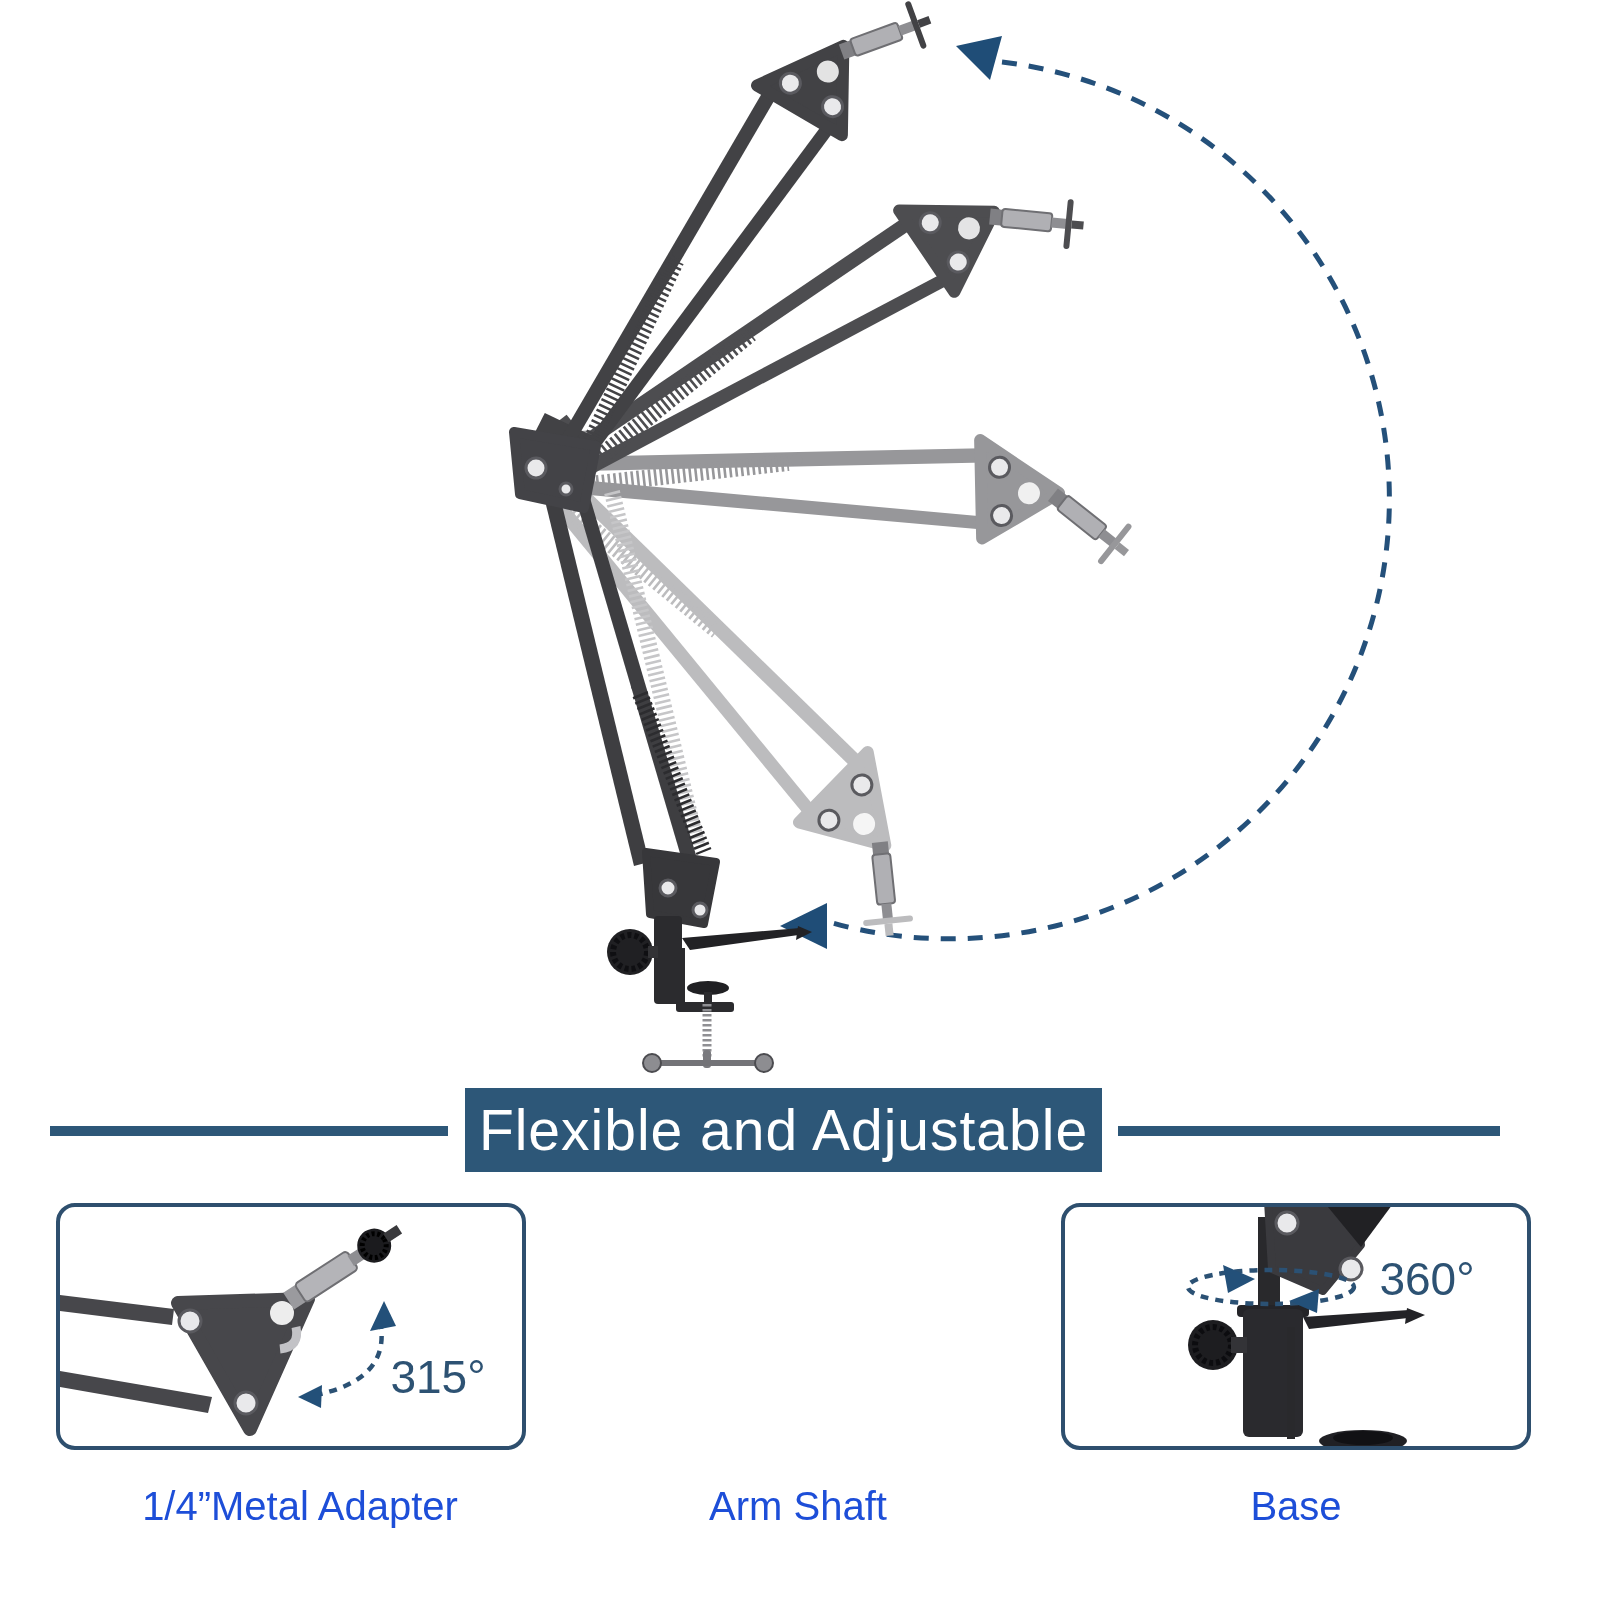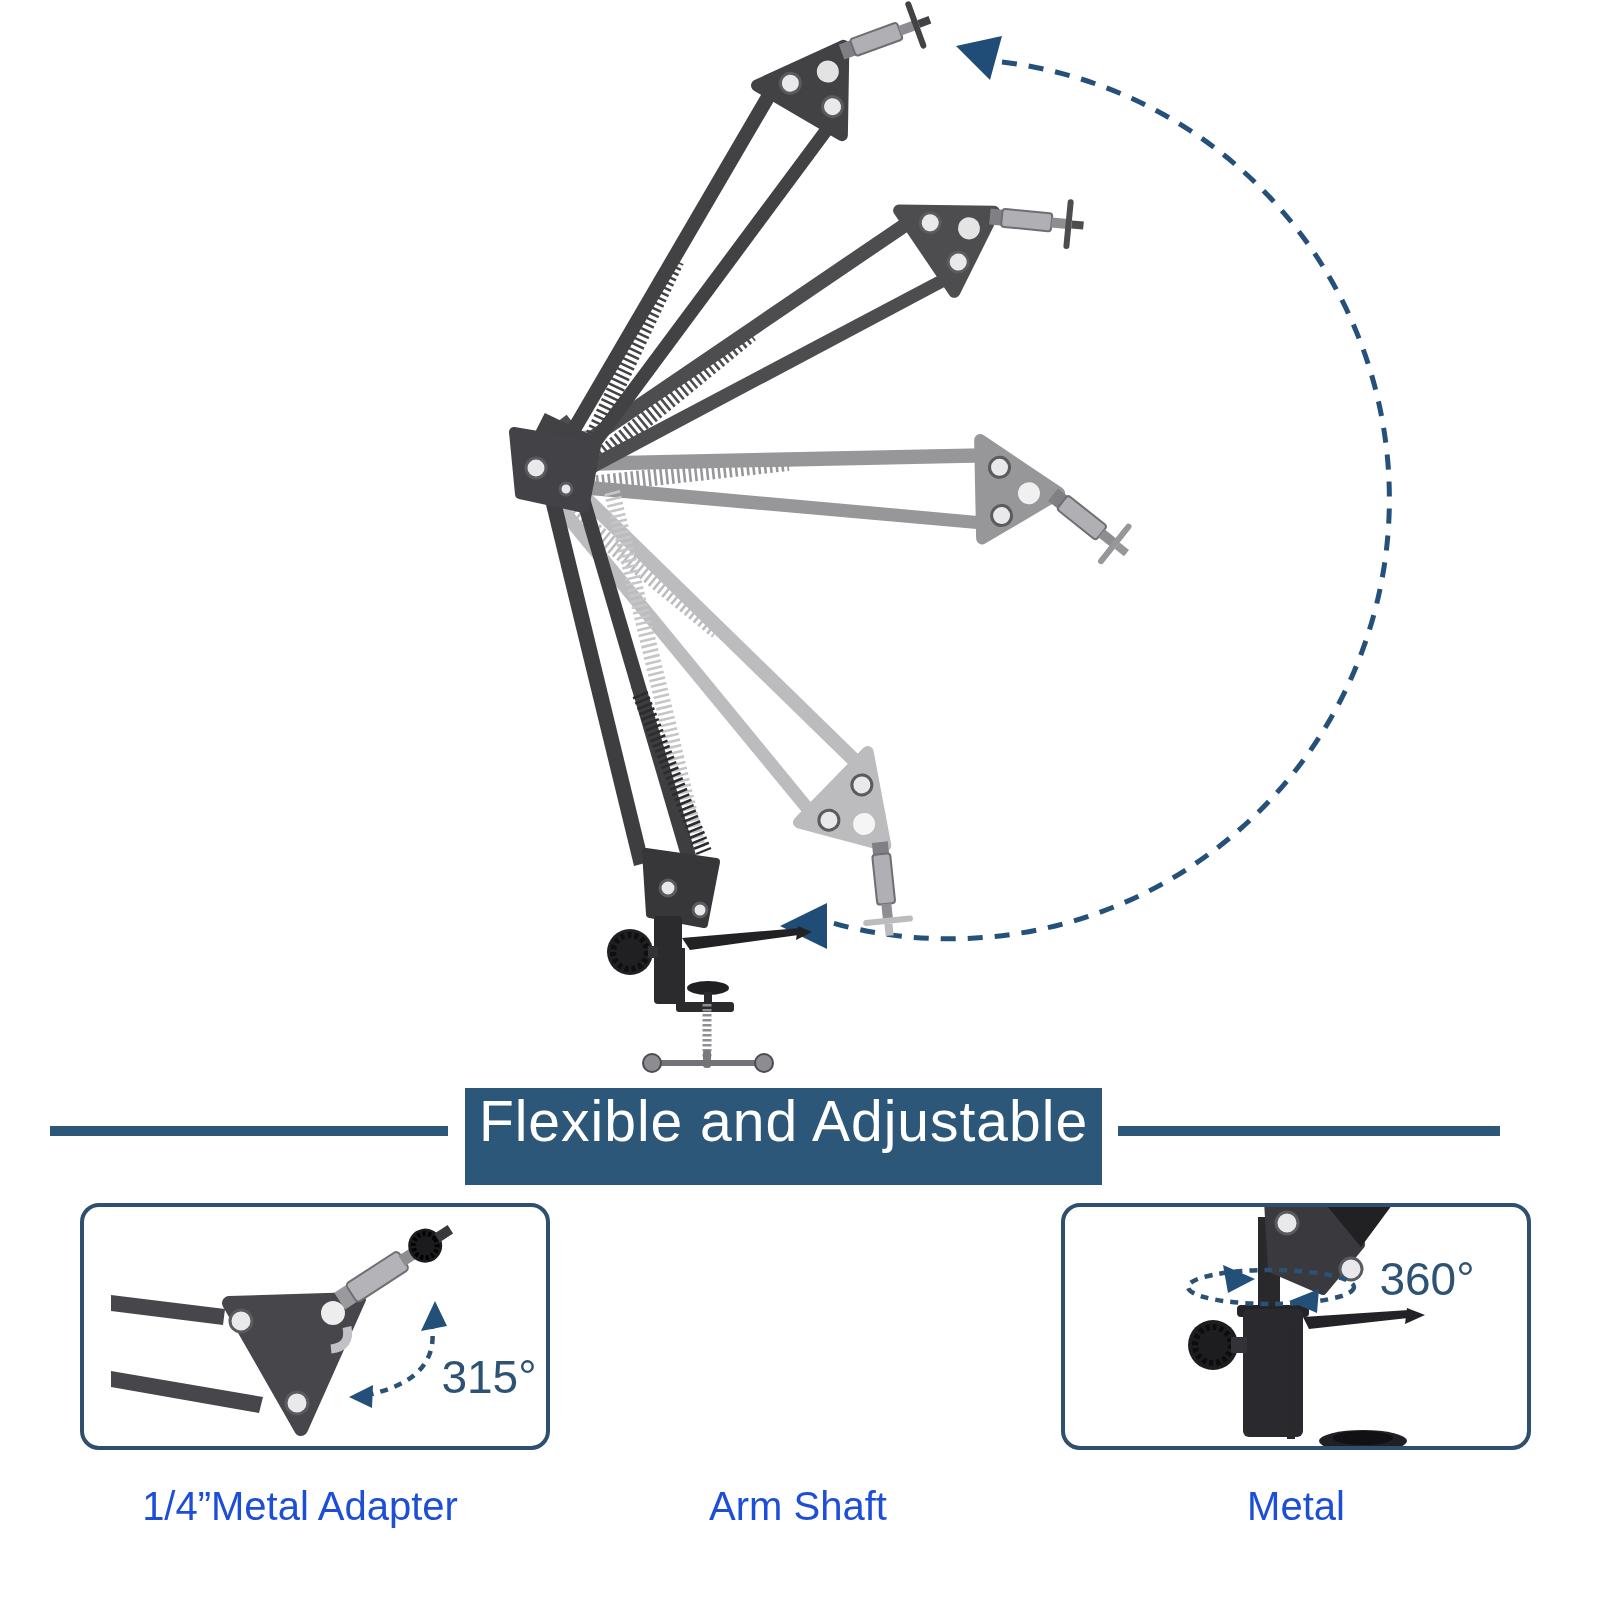--- a/index.html
+++ b/index.html
@@ -5,22 +5,22 @@
   html,body{margin:0;padding:0;background:#ffffff;}
   .stage{position:relative;width:1600px;height:1600px;background:#ffffff;overflow:hidden;
          font-family:"Liberation Sans",sans-serif;}
   svg{display:block;}
   .main-svg{position:absolute;left:0;top:0;}
   .dash-arc{fill:none;stroke:#24507a;stroke-width:5;stroke-dasharray:15 12;}
   .dash-small{fill:none;stroke:#2b5174;stroke-width:4.5;stroke-dasharray:8 7;}
   .screw{fill:#e9e9eb;stroke:#5a5a5f;stroke-width:3;}
   .coil{stroke-linecap:butt;}
   .banner-line{position:absolute;height:10px;background:#2d5778;}
-  .banner{position:absolute;left:465px;top:1088px;width:637px;height:97px;background:#2d5778;
-          display:flex;justify-content:center;}
+  .banner{position:absolute;left:465px;top:1088px;width:637px;height:84px;background:#2d5778;
+          display:flex;align-items:center;justify-content:center;}
   .banner span{color:#ffffff;font-size:57px;letter-spacing:1px;}
   .panel{position:absolute;top:1203px;width:470px;height:247px;border:4px solid #2e4f6e;
          border-radius:19px;box-sizing:border-box;background:#ffffff;overflow:hidden;}
   .angle-text{fill:#2d5273;font-size:46px;font-family:"Liberation Sans",sans-serif;}
   .caption{position:absolute;top:1484px;width:470px;text-align:center;font-size:40px;color:#1d4ed8;}
 </style>
 </head>
 <body>
 
 <div class="stage">
@@ -91,21 +91,21 @@
       <circle cx="764" cy="1063" r="9" fill="#8d8d91" stroke="#4c4c50" stroke-width="2"></circle>
     </g>
   </svg>
 
   <div class="banner-line" style="left:50px;top:1126px;width:398px;"></div>
   <div class="banner">
     <span>Flexible and Adjustable</span>
   </div>
   <div class="banner-line" style="left:1118px;top:1126px;width:382px;"></div>
 
-  <div class="panel" style="left:80px;padding-left:27px;">
+  <div class="panel" style="left:56px;">
     <svg width="462" height="239" viewBox="0 0 462 239">
       <g fill="#47474b">
         <path d="M0 88 L114 102 L112 118 L0 104 Z"></path>
         <path d="M0 164 L152 190 L148 206 L0 180 Z"></path>
         <path d="M118 96 L248 92 L190 222 Z" stroke="#47474b" stroke-width="14" stroke-linejoin="round"></path>
       </g>
       <path d="M236 120 q4 20 -16 22" fill="none" stroke="#c2c2c6" stroke-width="9"></path>
       <g transform="translate(232,92) rotate(-33)">
         <rect x="-4" y="-10" width="16" height="20" fill="#9a9a9e"></rect>
         <rect x="10" y="-11" width="62" height="22" rx="4" fill="#b4b4b8" stroke="#6f6f73" stroke-width="2"></rect>
@@ -144,15 +144,15 @@
       <ellipse cx="298" cy="231" rx="30" ry="7" fill="#111114"></ellipse>
       <ellipse class="dash-small" cx="206" cy="80" rx="83" ry="17"></ellipse>
       <path d="M190 72 L158 58 L163 86 Z" fill="#235079"></path>
       <path d="M224 94 L254 82 L252 106 Z" fill="#235079"></path>
       <text class="angle-text" x="362" y="88" text-anchor="middle">360°</text>
     </svg>
   </div>
 
   <div class="caption" style="left:65px;">1/4”Metal Adapter</div>
   <div class="caption" style="left:563px;">Arm Shaft</div>
-  <div class="caption" style="left:1061px;">Metal</div>
+  <div class="caption" style="left:1061px;">Base</div>
 
 </div>
 
 </body></html>

